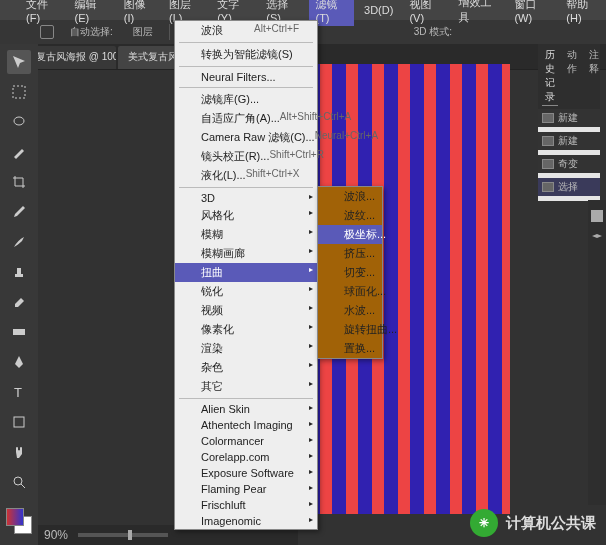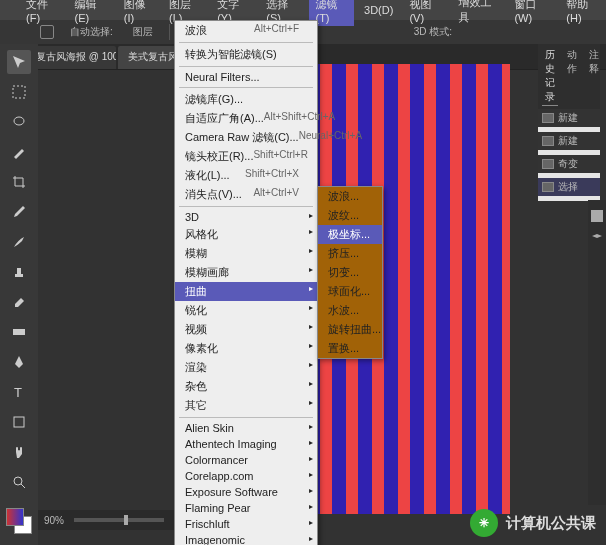--- a/index.html
+++ b/index.html
@@ -32,29 +32,29 @@
   
   .panels { position: absolute; right: 6px; top: 44px; width: 62px; }
   .panel-hdr { display: flex; gap: 6px; font-size: 10px; color: #bbb; padding: 3px 4px; background: #2e2e2e; }
   .panel-tab { padding: 1px 3px; }
   .panel-tab.active { color: #ddd; border-bottom: 1px solid #888; }
   .hist-item { display: flex; align-items: center; gap: 4px; padding: 2px 4px; font-size: 10px; color: #bbb; background: #333; border-bottom: 5px solid #e5e5e5; }
   .hist-icon { width: 12px; height: 10px; background: #666; border: 1px solid #888; }
   .hist-item.sel { background: #3a3a5a; align-items: center; }
   
   .dropdown { position: absolute; top: 20px; left: 174px; width: 144px; background: #eee; border: 1px solid #888; box-shadow: 2px 2px 5px rgba(0,0,0,.4); font-size: 11px; color: #222; z-index: 10; }
-  .dd-item { padding: 2px 18px 2px 10px; display: flex; justify-content: space-between; position: relative; white-space: nowrap; }
+  .dd-item { padding: 2px 18px 2px 26px; display: flex; justify-content: space-between; position: relative; white-space: nowrap; }
   .dd-item.hover { background: #5a5ab8; color: #fff; }
   .dd-sep { height: 1px; background: #bbb; margin: 2px 4px; }
   .dd-sub::after { content: "▸"; position: absolute; right: 4px; font-size: 8px; }
   .dd-short { color: #666; font-size: 10px; }
   
   .submenu { position: absolute; top: 186px; left: 317px; width: 66px; background: #a16207; border: 1px solid #888; box-shadow: 2px 2px 5px rgba(0,0,0,.4); font-size: 11px; color: #222; z-index: 11; }
   
-  .status { position: absolute; left: 38px; bottom: 15px; width: 260px; height: 20px; background: #2a2a2a; display: flex; align-items: center; padding-left: 6px; font-size: 10px; color: #bbb; gap: 10px; }
+  .status { position: absolute; left: 38px; bottom: 0; width: 260px; height: 20px; background: #2a2a2a; display: flex; align-items: center; padding-left: 6px; font-size: 12px; color: #bbb; gap: 10px; }
   .slider { width: 90px; height: 4px; background: #555; position: relative; }
   .slider::after { content: ""; position: absolute; left: 55%; top: -3px; width: 4px; height: 10px; background: #aaa; }
 
   .panel-right { position: absolute; right: 0; top: 200px; width: 18px; bottom: 40px; background: #2e2e2e; display: flex; flex-direction: column; align-items: center; gap: 10px; padding-top: 10px; }
   .pr-icon { width: 12px; height: 12px; fill: #aaa; }
   
   .watermark { position: absolute; right: 10px; bottom: 8px; display: flex; align-items: center; gap: 8px; color: #ddd; font-size: 15px; font-weight: bold; }
   .wm-icon { width: 28px; height: 28px; border-radius: 50%; background: #3a3; display: flex; align-items: center; justify-content: center; color: #fff; font-size: 12px; }
 </style>
 </head>
@@ -251,24 +251,20 @@
       <span class="dd-short">Neural+Ctrl+A</span>
     </div>
     <div class="dd-item">
       <span>镜头校正(R)...</span>
       <span class="dd-short">Shift+Ctrl+R</span>
     </div>
     <div class="dd-item">
       <span>液化(L)...</span>
       <span class="dd-short">Shift+Ctrl+X</span>
     </div>
-    <div class="dd-item">
-      <span>消失点(V)...</span>
-      <span class="dd-short">Alt+Ctrl+V</span>
-    </div>
     <div class="dd-sep"></div>
     <div class="dd-item dd-sub">
       <span>3D</span>
     </div>
     <div class="dd-item dd-sub">
       <span>风格化</span>
     </div>
     <div class="dd-item dd-sub">
       <span>模糊</span>
     </div>

